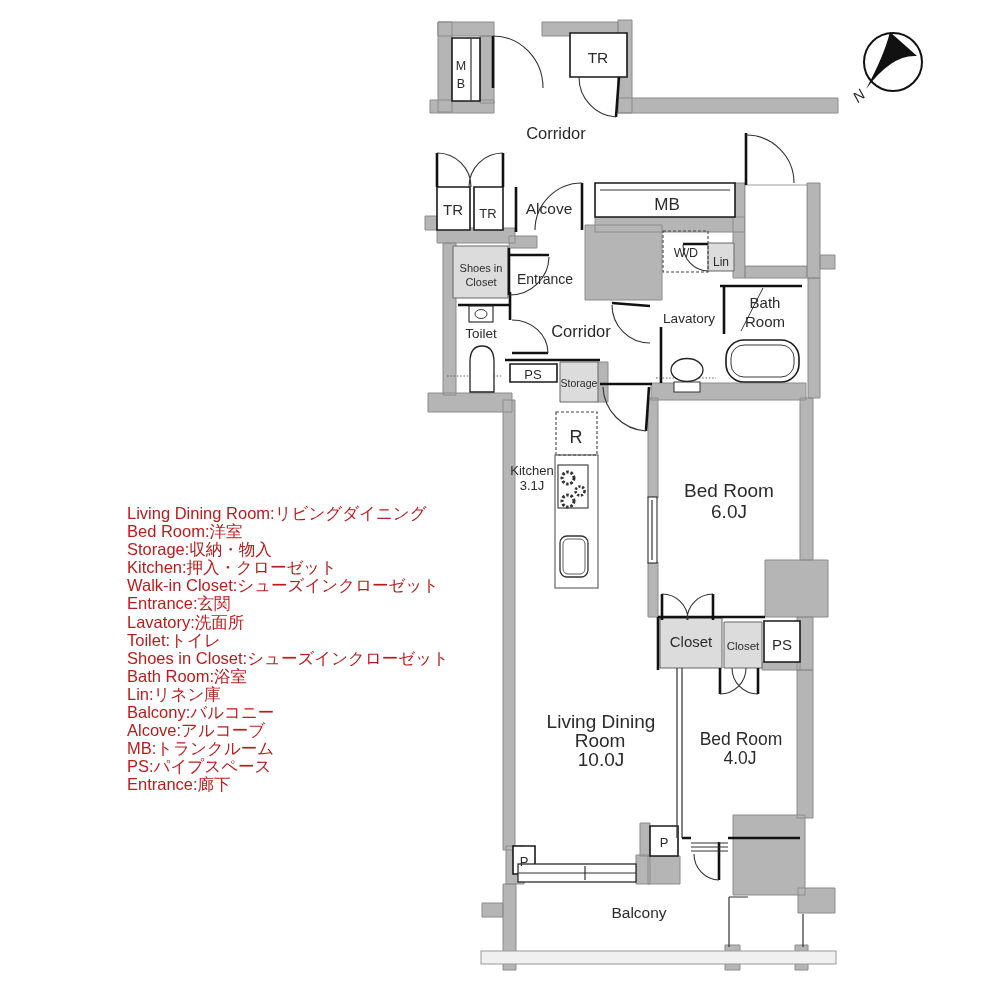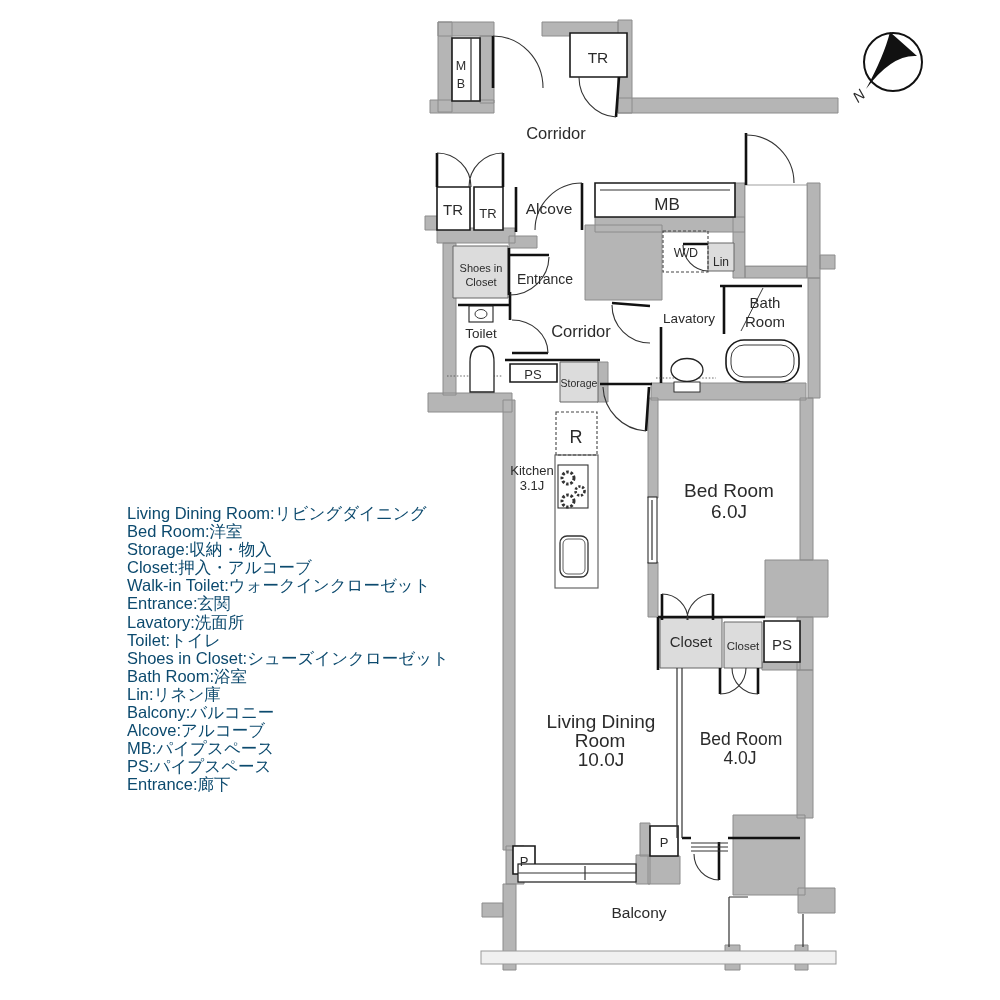--- a/index.html
+++ b/index.html
@@ -1,20 +1,20 @@
 <!DOCTYPE html>
 <html><head>
 <meta charset="utf-8">
 <style>
   html,body{margin:0;padding:0;background:#ffffff;}
   #stage{position:relative;width:1000px;height:1000px;background:#ffffff;overflow:hidden;
          font-family:"Liberation Sans", sans-serif;}
   #plan-svg{position:absolute;left:0;top:0;}
   svg text{fill:#2b2b2b;font-family:"Liberation Sans", sans-serif;}
-  #legend{position:absolute;left:127px;top:504px;color:#0c4a6e;font-size:16.5px;
+  #legend{position:absolute;left:127px;top:504px;color:#b91c1c;font-size:16.5px;
           line-height:18.1px;white-space:nowrap;}
 </style>
 </head>
 <body>
 <div id="stage">
 
 <svg id="plan-svg" width="1000" height="1000" viewBox="0 0 1000 1000">
 
   <path fill="#b5b5b5" stroke="#8c8c8c" stroke-width="1" d="M438,22h14v90h-14z M438,22h56v14h-56z M480,36h14v67h-14z M430,100h64v13h-64z
        M542,22h76v14h-76z M618,20h14v93h-14z M618,98h220v15h-220z
@@ -147,28 +147,28 @@
   <text x="524" y="866" font-size="13" text-anchor="middle">P</text>
   <text x="664" y="847" font-size="13" text-anchor="middle">P</text>
 
   <text x="639" y="918" font-size="15.5" text-anchor="middle">Balcony</text>
 </svg>
 
 <div id="legend">
   <div>Living Dining Room:リビングダイニング</div>
   <div>Bed Room:洋室</div>
   <div>Storage:収納・物入</div>
-  <div>Closet:押入・アルコーブ</div>
-  <div>Walk-in Toilet:ウォークインクローゼット</div>
+  <div>Kitchen:押入・クローゼット</div>
+  <div>Walk-in Closet:シューズインクローゼット</div>
   <div>Entrance:玄関</div>
   <div>Lavatory:洗面所</div>
   <div>Toilet:トイレ</div>
   <div>Shoes in Closet:シューズインクローゼット</div>
   <div>Bath Room:浴室</div>
   <div>Lin:リネン庫</div>
   <div>Balcony:バルコニー</div>
   <div>Alcove:アルコーブ</div>
-  <div>MB:パイプスペース</div>
+  <div>MB:トランクルーム</div>
   <div>PS:パイプスペース</div>
   <div>Entrance:廊下</div>
 </div>
 
 </div>
 
 </body></html>

